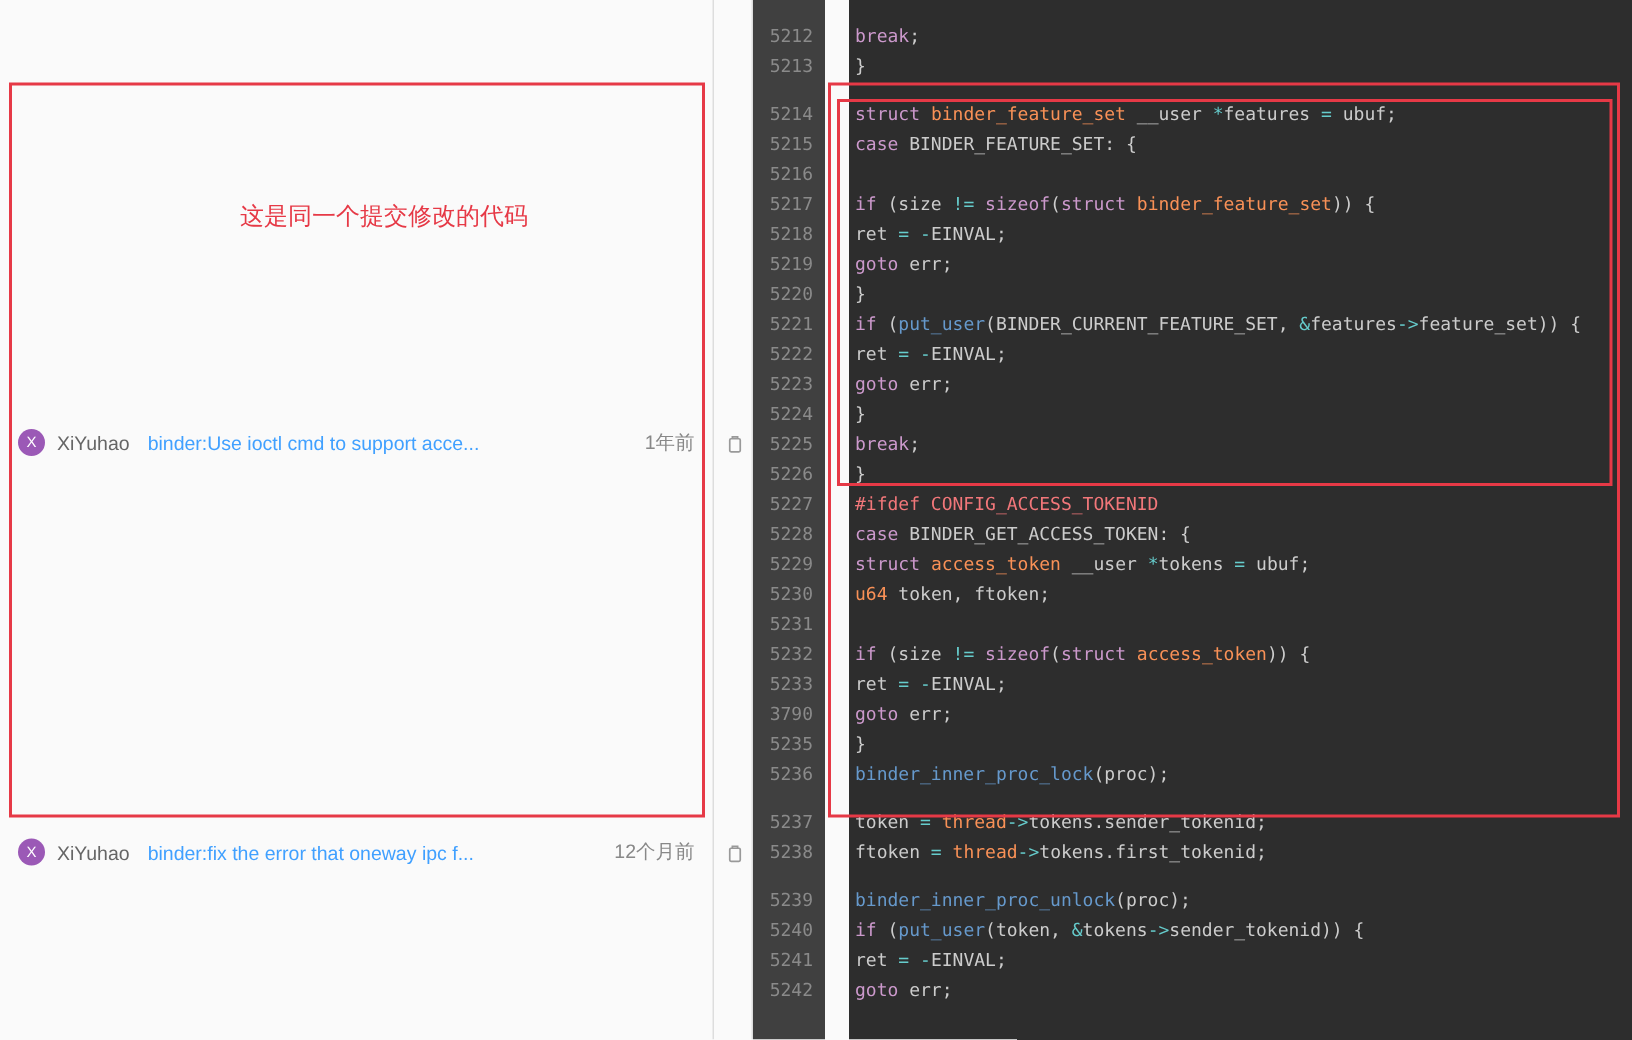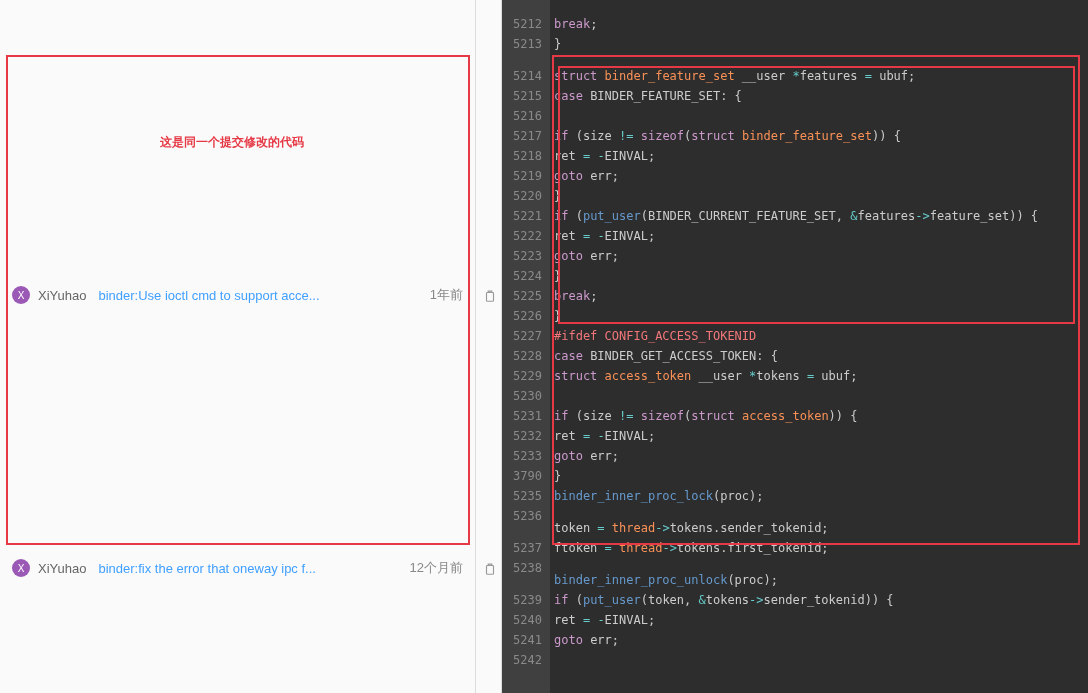--- a/index.html
+++ b/index.html
@@ -15,21 +15,21 @@
 .kw { color: #cc99cc; }
 .type { color: #f99157; }
 .func { color: #6699cc; }
 .op { color: #66cccc; }
 .comment-red { color: #f2777a; }
 .blame-section { position: absolute; width: 100%; display: flex; align-items: center; padding: 0 12px; }
 .avatar { width: 18px; height: 18px; border-radius: 50%; background: #9b59b6; color: #fff; display: inline-flex; align-items: center; justify-content: center; font-size: 10px; margin-right: 8px; }
 .author { color: #666; font-size: 13px; margin-right: 12px; }
 .commit-msg { color: #40a0ff; font-size: 13px; flex: 1; overflow: hidden; text-overflow: ellipsis; white-space: nowrap; }
 .age { color: #888; font-size: 13px; margin-left: 6px; }
-.annotation-text { position: absolute; top: 134px; left: 160px; color: #e63946; font-size: 12px; font-weight: 700; }
+.annotation-text { position: absolute; top: 134px; left: 160px; color: #e63946; font-size: 16px; font-weight: 400; }
 .red-box-left { position: absolute; border: 2px solid #e63946; pointer-events: none; }
 .red-box-right { position: absolute; border: 2px solid #e63946; pointer-events: none; }
 .gutter-icon { width: 26px; height: 20px; display: flex; align-items: center; justify-content: center; color: #999; }
 .gutter-icon svg { width: 14px; height: 14px; }
 </style>
 </head>
 <body>
 
 <div class="container">
   <div class="left-pane">
@@ -115,40 +115,41 @@
         <div class="line">5236</div>
         <div style="height: 12px;"></div>
         <div class="line">5237</div>
         <div class="line">5238</div>
         <div style="height: 12px;"></div>
         <div class="line">5239</div>
         <div class="line">5240</div>
         <div class="line">5241</div>
         <div class="line">5242</div>
       </div>
-    <div class="code-col" id="code-mount" style="padding-top: 14px;">
+    <div class="code-col" id="code-mount" style="padding-top: 14px; margin-left: 16px;">
         <div class="line code-line">            <span class="kw">break</span>;</div>
         <div class="line code-line">        }</div>
         <div style="height: 12px;"></div>
         <div class="line code-line">            <span class="kw">struct</span> <span class="type">binder_feature_set</span> __user <span class="op">*</span>features <span class="op">=</span> ubuf;</div>
         <div class="line code-line">        <span class="kw">case</span> BINDER_FEATURE_SET: {</div>
         <div class="line code-line"></div>
         <div class="line code-line">            <span class="kw">if</span> (size <span class="op">!=</span> <span class="kw">sizeof</span>(<span class="kw">struct</span> <span class="type">binder_feature_set</span>)) {</div>
         <div class="line code-line">                ret <span class="op">=</span> <span class="op">-</span>EINVAL;</div>
         <div class="line code-line">                <span class="kw">goto</span> err;</div>
         <div class="line code-line">            }</div>
         <div class="line code-line">            <span class="kw">if</span> (<span class="func">put_user</span>(BINDER_CURRENT_FEATURE_SET, <span class="op">&amp;</span>features<span class="op">-&gt;</span>feature_set)) {</div>
         <div class="line code-line">                ret <span class="op">=</span> <span class="op">-</span>EINVAL;</div>
         <div class="line code-line">                <span class="kw">goto</span> err;</div>
         <div class="line code-line">            }</div>
         <div class="line code-line">            <span class="kw">break</span>;</div>
         <div class="line code-line">        }</div>
         <div class="line code-line"><span class="comment-red">#ifdef CONFIG_ACCESS_TOKENID</span></div>
         <div class="line code-line">        <span class="kw">case</span> BINDER_GET_ACCESS_TOKEN: {</div>
         <div class="line code-line">            <span class="kw">struct</span> <span class="type">access_token</span> __user <span class="op">*</span>tokens <span class="op">=</span> ubuf;</div>
+        <div class="line code-line">            <span class="type">u64</span> token, ftoken;</div>
         <div class="line code-line"></div>
         <div class="line code-line">            <span class="kw">if</span> (size <span class="op">!=</span> <span class="kw">sizeof</span>(<span class="kw">struct</span> <span class="type">access_token</span>)) {</div>
         <div class="line code-line">                ret <span class="op">=</span> <span class="op">-</span>EINVAL;</div>
         <div class="line code-line">                <span class="kw">goto</span> err;</div>
         <div class="line code-line">            }</div>
         <div class="line code-line">            <span class="func">binder_inner_proc_lock</span>(proc);</div>
         <div style="height: 12px;"></div>
         <div class="line code-line">            token <span class="op">=</span> <span class="type">thread</span><span class="op">-&gt;</span>tokens.sender_tokenid;</div>
         <div class="line code-line">            ftoken <span class="op">=</span> <span class="type">thread</span><span class="op">-&gt;</span>tokens.first_tokenid;</div>
         <div style="height: 12px;"></div>

